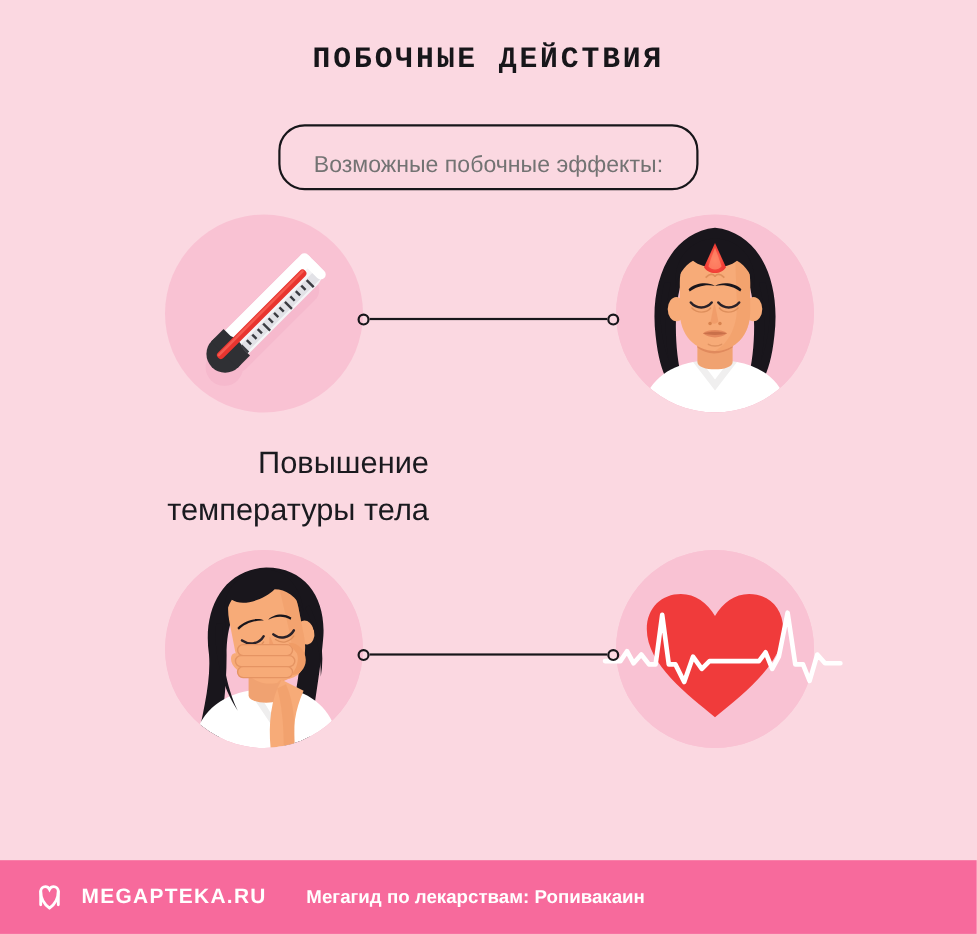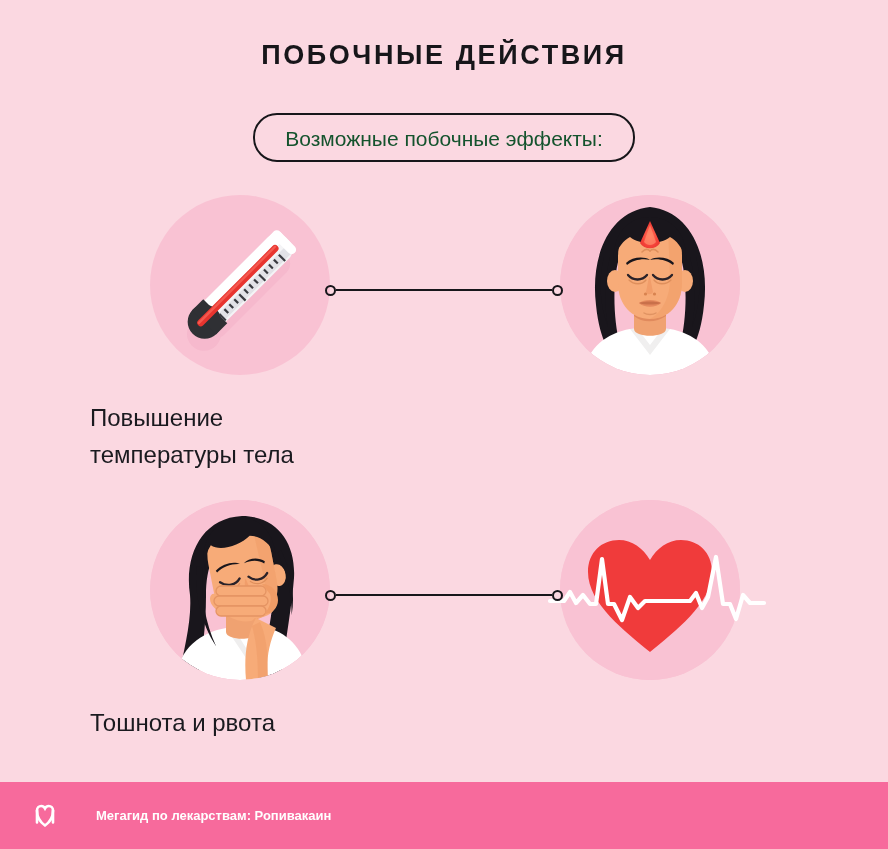--- a/index.html
+++ b/index.html
@@ -28,37 +28,38 @@
     top: 40px;
     left: 0;
     width: 888px;
     text-align: center;
     font-size: 27px;
     font-weight: bold;
     letter-spacing: 2.6px;
     color: #17161a;
     text-transform: uppercase;
     white-space: nowrap;
+    font-family: Liberation Mono, monospace;
   }
 
   
   .pill-wrap {
     position: absolute;
     top: 113px;
     left: 0;
     width: 888px;
     display: flex;
     justify-content: center;
   }
   .pill {
     border: 2px solid #17161a;
     border-radius: 24px;
-    padding: 13px 30px 11px 30px;
+    padding: 24px 30px 11px 30px;
     font-size: 21px;
-    color: #14532d;
+    color: #737373;
     line-height: 1;
     white-space: nowrap;
     background: transparent;
   }
 
   
   .item {
     position: absolute;
     width: 300px;
   }
@@ -73,22 +74,22 @@
     height: 180px;
     border-radius: 50%;
     background: #f9c2d3;
     margin: 0 auto;
     overflow: hidden;
   }
   .circle.no-clip { overflow: visible; }
 
   .caption {
     margin-top: 24px;
-    text-align: left;
-    font-size: 24px;
+    text-align: right;
+    font-size: 28px;
     line-height: 1.55;
     color: #1a1a1f;
     white-space: pre-line;
   }
 
   
   .connector {
     position: absolute;
     height: 14px;
     display: flex;
@@ -128,21 +129,21 @@
   .footer .brand {
     margin-left: 14px;
     font-size: 19px;
     font-weight: bold;
     color: #ffffff;
     letter-spacing: 1.2px;
     white-space: nowrap;
   }
   .footer .tagline {
     margin-left: 36px;
-    font-size: 13px;
+    font-size: 17px;
     font-weight: bold;
     color: #ffffff;
     white-space: nowrap;
   }
 
   svg { display: block; }
 </style>
 </head>
 <body>
 
@@ -350,21 +351,20 @@
                 <rect x="66" y="106" width="50" height="10" rx="5"></rect>
               </g>
 
               <path d="M112 84 C122 84 128 92 128 100 C128 108 122 114 114 114
                        C120 108 122 100 120 94 Z" fill="#f09c66"></path>
             </g>
           </g>
         </svg>
       </span>
     </div>
-    <div class="caption">Тошнота и рвота</div>
   </div>
 
   <div class="item item-col-right item-row-bottom">
     <div class="circle no-clip">
       <span>
         <svg width="240" height="180" viewBox="0 0 240 180" style="position:absolute; left:-30px; top:0;">
 
           <circle cx="120" cy="90" r="90" fill="#f9c2d3"></circle>
 
           <path d="M120 152
@@ -400,16 +400,17 @@
   <div class="footer">
     <span class="logo">
       <svg width="30" height="30" viewBox="0 0 30 30">
         <g fill="none" stroke="#ffffff" stroke-width="2.6" stroke-linecap="round">
           <path d="M7 21.5 L7 9.5 C7 6.8 9 5 11.2 5 C13 5 14.3 6 15 7.4
                    C15.7 6 17 5 18.8 5 C21 5 23 6.8 23 9.5 L23 21.5"></path>
           <path d="M7 9.5 C7 16 10 21 15 24.5 C20 21 23 16 23 9.5"></path>
         </g>
       </svg>
     </span>
+    <span class="brand">MEGAPTEKA.RU</span>
     <span class="tagline">Мегагид по лекарствам: Ропивакаин</span>
   </div>
 
 </div>
 
 </body></html>

